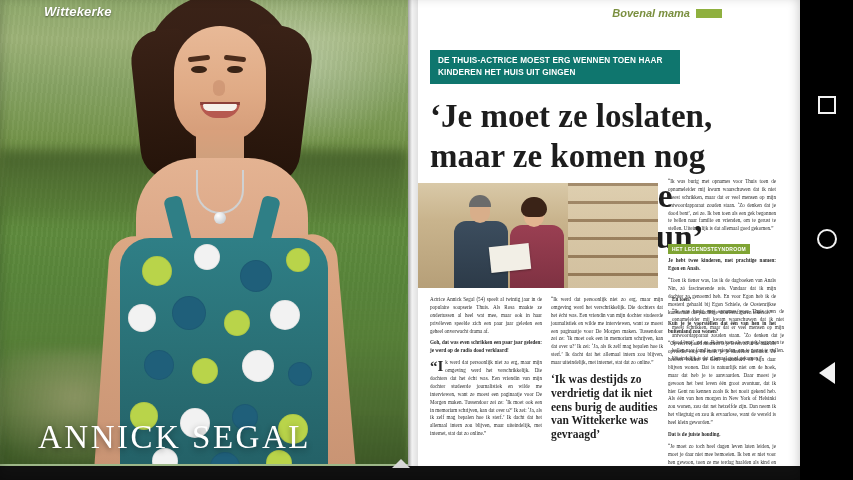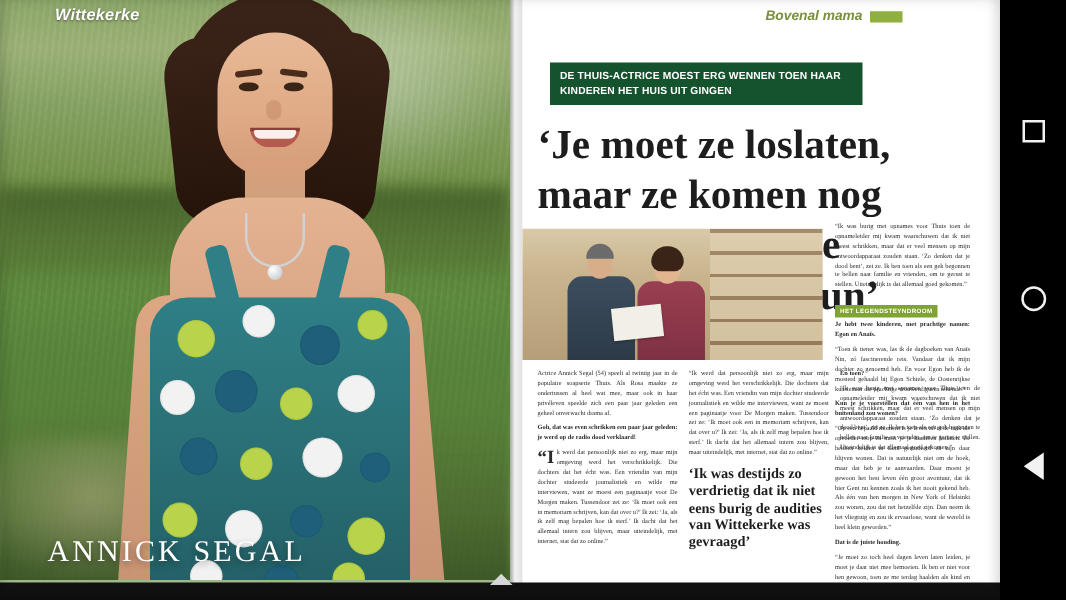--- a/index.html
+++ b/index.html
@@ -175,21 +175,21 @@
 
   
   .vignet {
     position: absolute; left: 44px; top: 4px;
     color: #ffffff; font-style: italic; font-weight: bold;
     font-size: 13px; letter-spacing: .2px;
     text-shadow: 0 1px 2px rgba(0,0,0,.5);
   }
   .name-overlay {
     position: absolute; left: 38px; bottom: 24px;
-    color: #ffffff; font-size: 24px; letter-spacing: 2.5px;
+    color: #ffffff; font-size: 33px; letter-spacing: 2.5px;
     font-family: "Liberation Serif", serif;
     text-shadow: 0 2px 6px rgba(0,0,0,.45);
   }
   .left-bottom-bar {
     position: absolute; left: 0; right: 0; bottom: 0; height: 16px;
     background: #9fb98a;
   }
 
   
   #gutter {
@@ -207,28 +207,27 @@
     display: flex; align-items: center; justify-content: flex-end;
     gap: 6px; height: 14px;
   }
   .right-head .label {
     font-size: 11px; font-weight: bold; color: #7a8f3f; font-style: italic;
   }
   .right-head .swatch { width: 26px; height: 9px; background: #8fb03f; }
 
   .kicker {
     margin-top: 30px;
-    background: #14532d;
+    background: #0f766e;
     color: #ffffff;
     font-size: 8.2px; font-weight: bold; line-height: 1.45;
     letter-spacing: .15px;
     padding: 5px 8px 5px 8px;
     width: 250px;
     text-transform: uppercase;
-    margin-left: 10px;
   }
 
   h1.headline {
     font-family: "Liberation Serif", serif;
     font-size: 33px;
     line-height: 1.22;
     color: #1d1d1d;
     margin: 12px 0 0 0;
     font-weight: bold;
     max-width: 360px;

